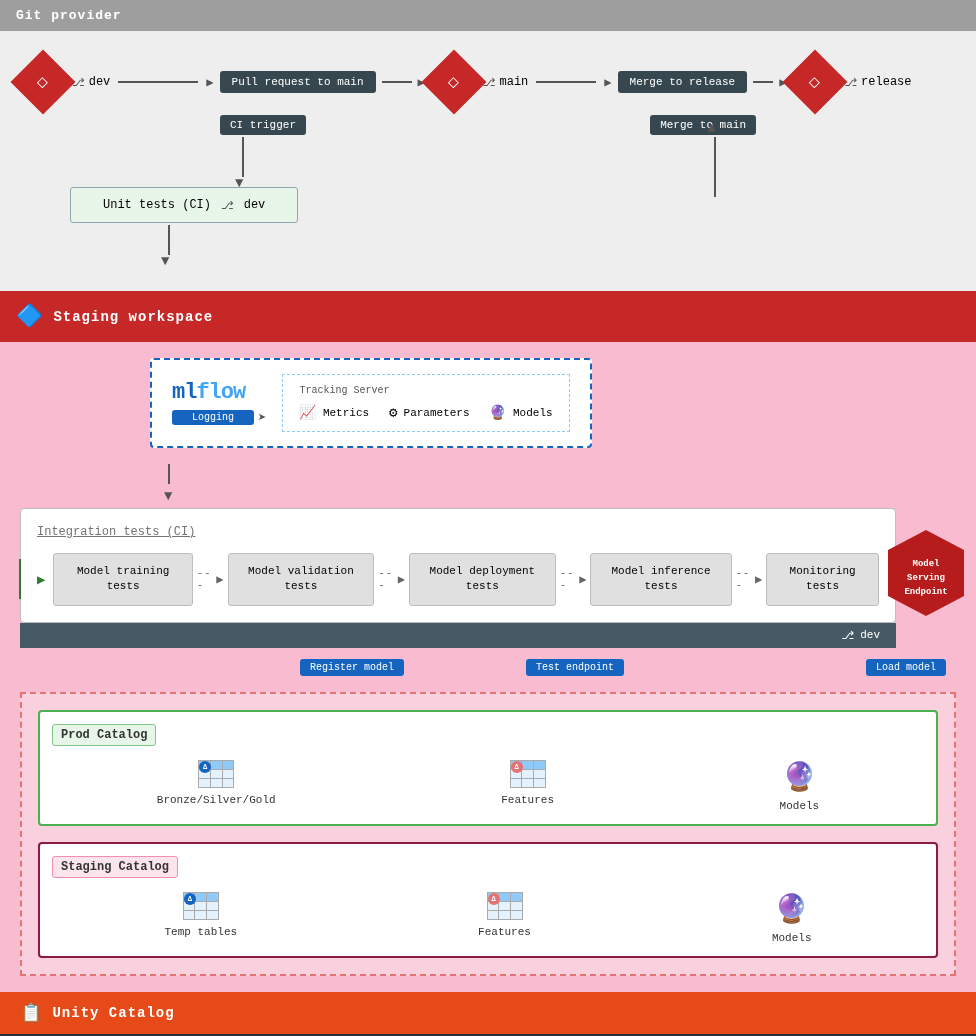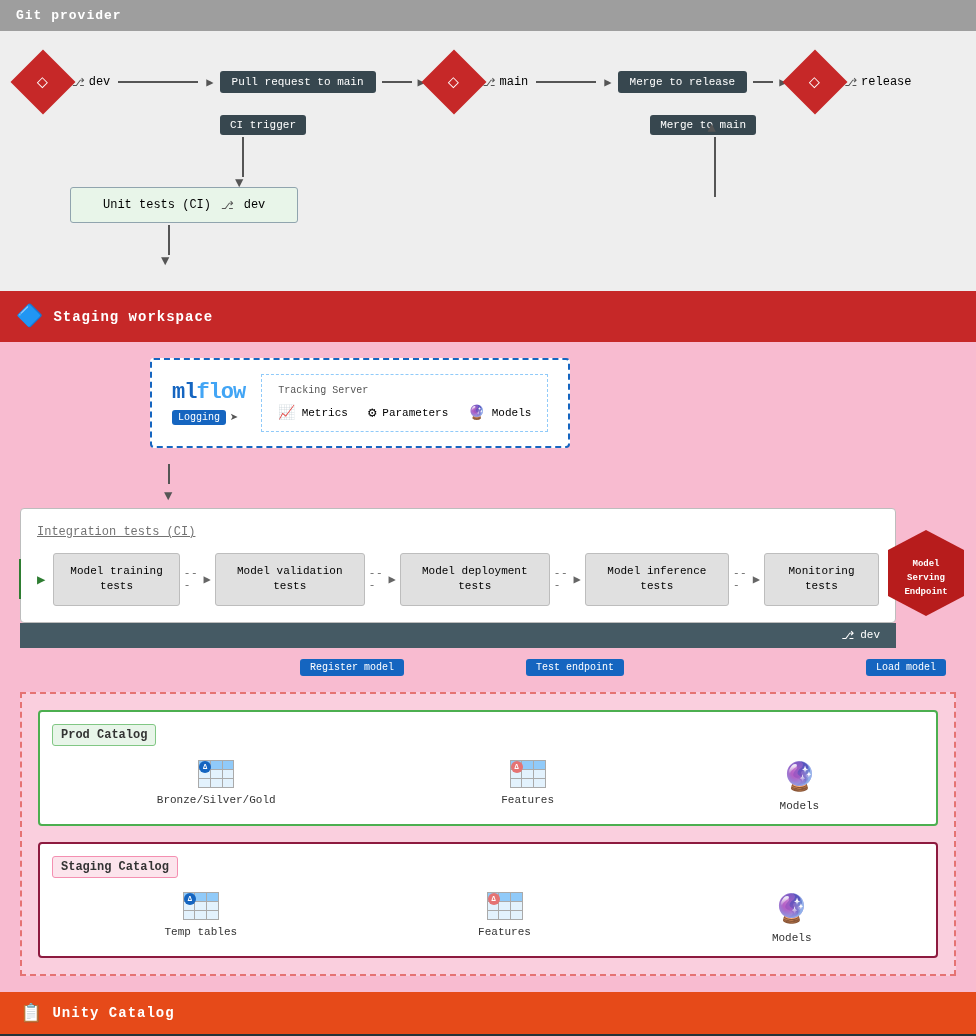--- a/index.html
+++ b/index.html
@@ -113,21 +113,21 @@
   <div style="background:#f8bbd0; padding:16px 20px; position:relative;">
 
     <div style="display:flex; margin-left:130px; margin-bottom:16px; position:relative;">
       <div style="border:2px dashed #1565c0; background:white; padding:14px 20px; display:inline-flex; align-items:center; gap:16px; border-radius:4px; position:relative;">
 
         <div style="display:flex; flex-direction:column; align-items:flex-start; gap:4px;">
           <div style="font-size:22px; font-weight:900; letter-spacing:-1px;">
             <span style="color:#1565c0;">ml</span><span style="color:#42a5f5;">flow</span>
           </div>
           <div style="display:flex; align-items:center; gap:4px;">
-            <div style="background:#1565c0;color:white;padding:2px 6px;font-size:10px;border-radius:3px;">
+            <div style="background:#1565c0;color:white;padding:2px 20px;font-size:10px;border-radius:3px;">
               <span>Logging</span>
             </div>
             <span style="color:#555; font-size:14px;">➤</span>
           </div>
         </div>
 
         <div style="border:1px dashed #90caf9; padding:10px 16px;">
           <div style="font-size:10px;color:#555;margin-bottom:8px;">Tracking Server</div>
           <div style="display:flex; gap:20px; align-items:center;">
             <div style="display:flex;align-items:center;gap:6px;font-size:11px;">
@@ -154,21 +154,21 @@
 
     <div style="position:relative; margin-bottom:0;">
       <div style="background:white; border:1px solid #bdbdbd; border-radius:4px; padding:16px; position:relative; margin-right:60px;">
         <div style="font-size:12px; color:#737373; margin-bottom:14px;text-decoration:underline;">Integration tests (CI)</div>
 
         <div style="display:flex; align-items:center; gap:4px;">
 
           <div style="width:2px; height:40px; background:#2e7d32; position:absolute; left:-2px; top:50px;"></div>
           <div style="color:#2e7d32; font-size:14px; margin-right:4px;">▶</div>
 
-          <div style="background:#e0e0e0;border:1px solid #bdbdbd;padding:10px 4px;text-align:center;font-size:11px;min-width:105px;border-radius:3px;line-height:1.4;">
+          <div style="background:#e0e0e0;border:1px solid #bdbdbd;padding:10px 12px;text-align:center;font-size:11px;min-width:105px;border-radius:3px;line-height:1.4;">
             <span>Model training tests</span>
           </div>
 
           <span style="color:#666;font-size:11px;letter-spacing:-3px;">- - -</span>
           <span style="color:#666;font-size:12px;">▶</span>
 
           <div style="background:#e0e0e0;border:1px solid #bdbdbd;padding:10px 10px;text-align:center;font-size:11px;min-width:105px;border-radius:3px;line-height:1.4;">
             <span>Model validation tests</span>
           </div>
 

